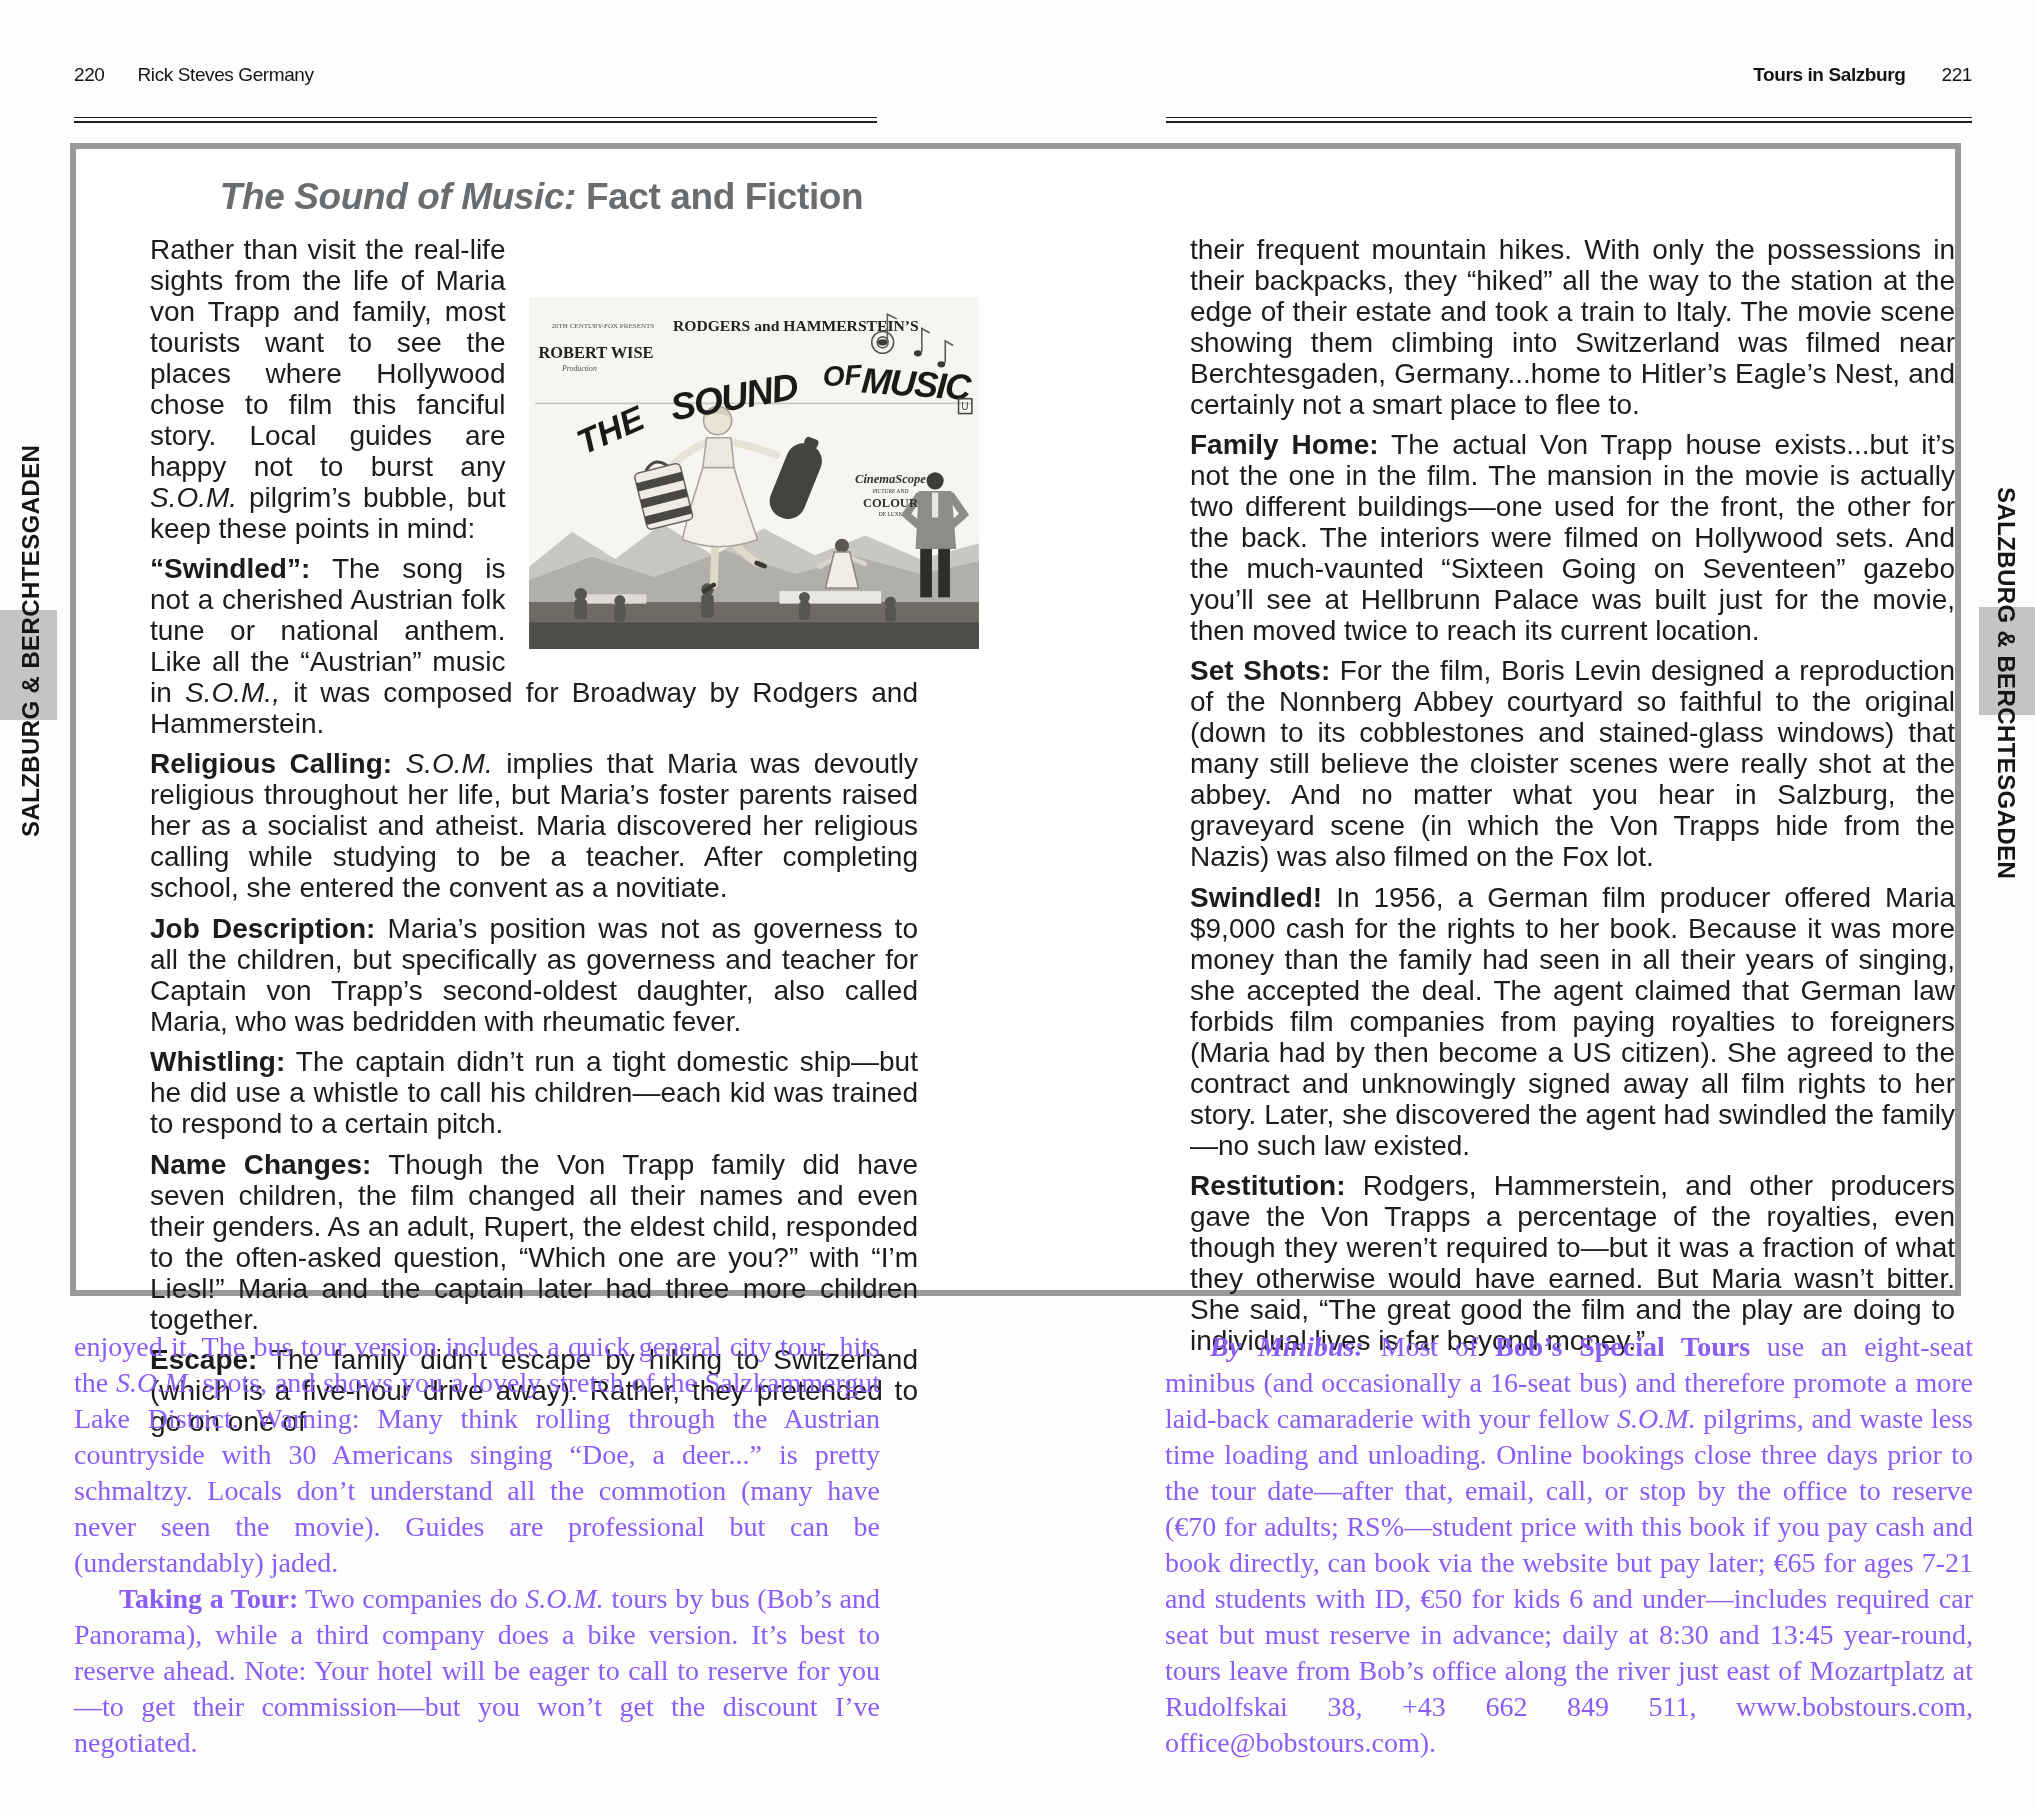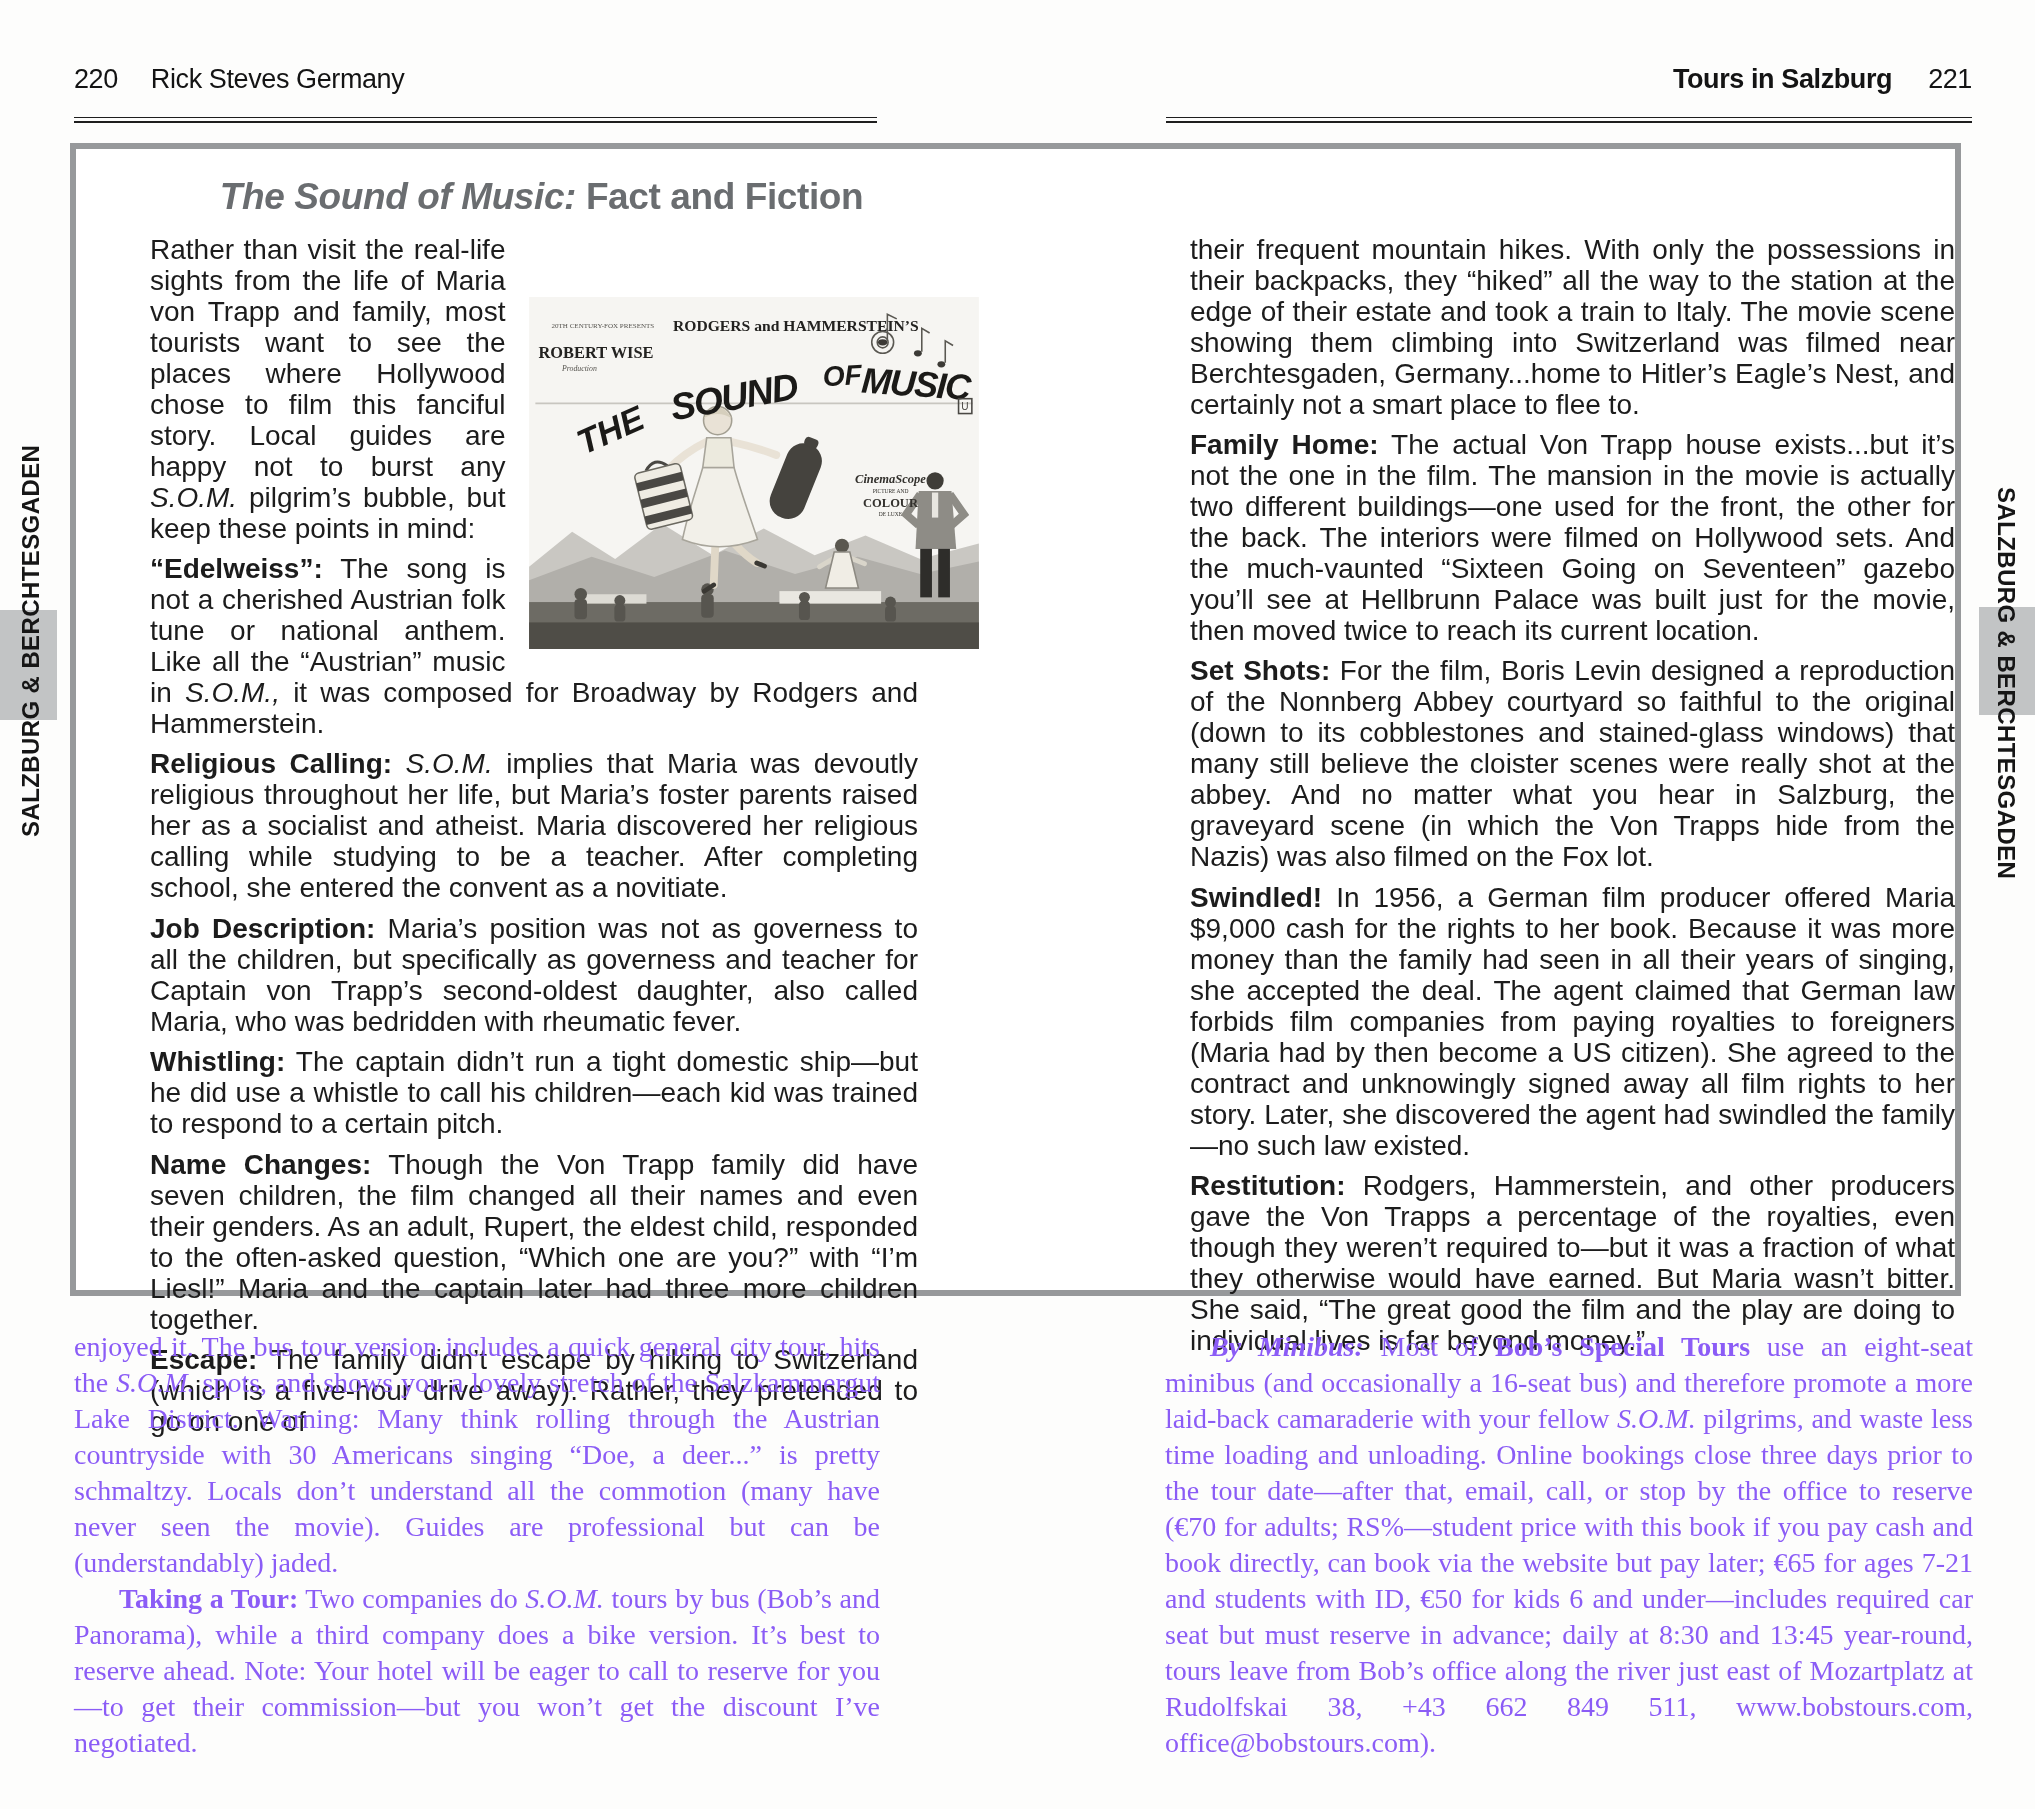--- a/index.html
+++ b/index.html
@@ -1,20 +1,20 @@
 <!DOCTYPE html>
 <html style="font-size:12.5px"><head>
 <meta charset="utf-8">
 <style>
   html,body{margin:0;padding:0;background:#ffffff;}
   .page{position:relative;width:2035px;height:1809px;background:#fdfdfc;overflow:hidden;
         font-family:"Liberation Sans",sans-serif;color:#1c1c1c;}
 
   
-  .hdr{position:absolute;top:64px;font-size:27px;letter-spacing:-0.4px;color:#141414;white-space:nowrap;}
+  .hdr{position:absolute;top:64px;font-size:19px;letter-spacing:-0.4px;color:#141414;white-space:nowrap;}
   .hdr-left{left:74px;}
   .hdr-left .num{margin-right:33px;}
   .hdr-right{right:63px;text-align:right;}
   .hdr-right .title{font-weight:700;margin-right:36px;}
   .rule{position:absolute;top:117px;height:3.1px;border-top:1.6px solid #1e1e1e;border-bottom:2.3px solid #1e1e1e;}
   .rule-left{left:74px;width:803px;}
   .rule-right{left:1166px;width:806px;}
 
   
   .tab{position:absolute;background:#c2c4c5;}
@@ -169,21 +169,21 @@
               <text x="462" y="238" font-size="16" font-weight="bold" font-style="italic">CinemaScope</text>
               <text x="462" y="250" font-size="7">PICTURE AND</text>
               <text x="462" y="268" font-size="16" font-weight="bold">COLOUR</text>
               <text x="462" y="280" font-size="7">DE LUXE</text>
             </g>
           </svg>
         </figure>
 
         <div class="paras">
             <p class="para"><span>Rather than visit the real-life sights from the life of Maria von Trapp and family, most tourists want to see the places where Hollywood chose to film this fanciful story. Local guides are happy not to burst any </span><span class="it">S.O.M.</span><span> pilgrim’s bubble, but keep these points in mind:</span></p>
-            <p class="para"><b class="lead b">“Edelweiss”:</b><span> The song is not a cherished Austrian folk tune or national anthem. Like all the “Austrian” music in </span><span class="it">S.O.M.,</span><span> it was composed for Broadway by Rodgers and Hammerstein.</span></p>
+            <p class="para"><b class="lead b">“Swindled”:</b><span> The song is not a cherished Austrian folk tune or national anthem. Like all the “Austrian” music in </span><span class="it">S.O.M.,</span><span> it was composed for Broadway by Rodgers and Hammerstein.</span></p>
             <p class="para"><b class="lead b">Religious Calling:</b><span> </span><span class="it">S.O.M.</span><span> implies that Maria was devoutly religious throughout her life, but Maria’s foster parents raised her as a socialist and atheist. Maria discovered her religious calling while studying to be a teacher. After completing school, she entered the convent as a novitiate.</span></p>
             <p class="para"><b class="lead b">Job Description:</b><span> Maria’s position was not as governess to all the children, but specifically as governess and teacher for Captain von Trapp’s second-oldest daughter, also called Maria, who was bedridden with rheumatic fever.</span></p>
             <p class="para"><b class="lead b">Whistling:</b><span> The captain didn’t run a tight domestic ship—but he did use a whistle to call his children—each kid was trained to respond to a certain pitch.</span></p>
             <p class="para"><b class="lead b">Name Changes:</b><span> Though the Von Trapp family did have seven children, the film changed all their names and even their genders. As an adult, Rupert, the eldest child, responded to the often-asked question, “Which one are you?” with “I’m Liesl!” Maria and the captain later had three more children together.</span></p>
             <p class="para"><b class="lead b">Escape:</b><span> The family didn’t escape by hiking to Switzerland (which is a five-hour drive away). Rather, they pretended to go on one of</span></p>
           </div>
       </div>
       <div class="som-col-r">
         <div class="paras">
             <p class="para"><span>their frequent mountain hikes. With only the possessions in their backpacks, they “hiked” all the way to the station at the edge of their estate and took a train to Italy. The movie scene showing them climbing into Switzerland was filmed near Berchtesgaden, Germany...home to Hitler’s Eagle’s Nest, and certainly not a smart place to flee to.</span></p>

